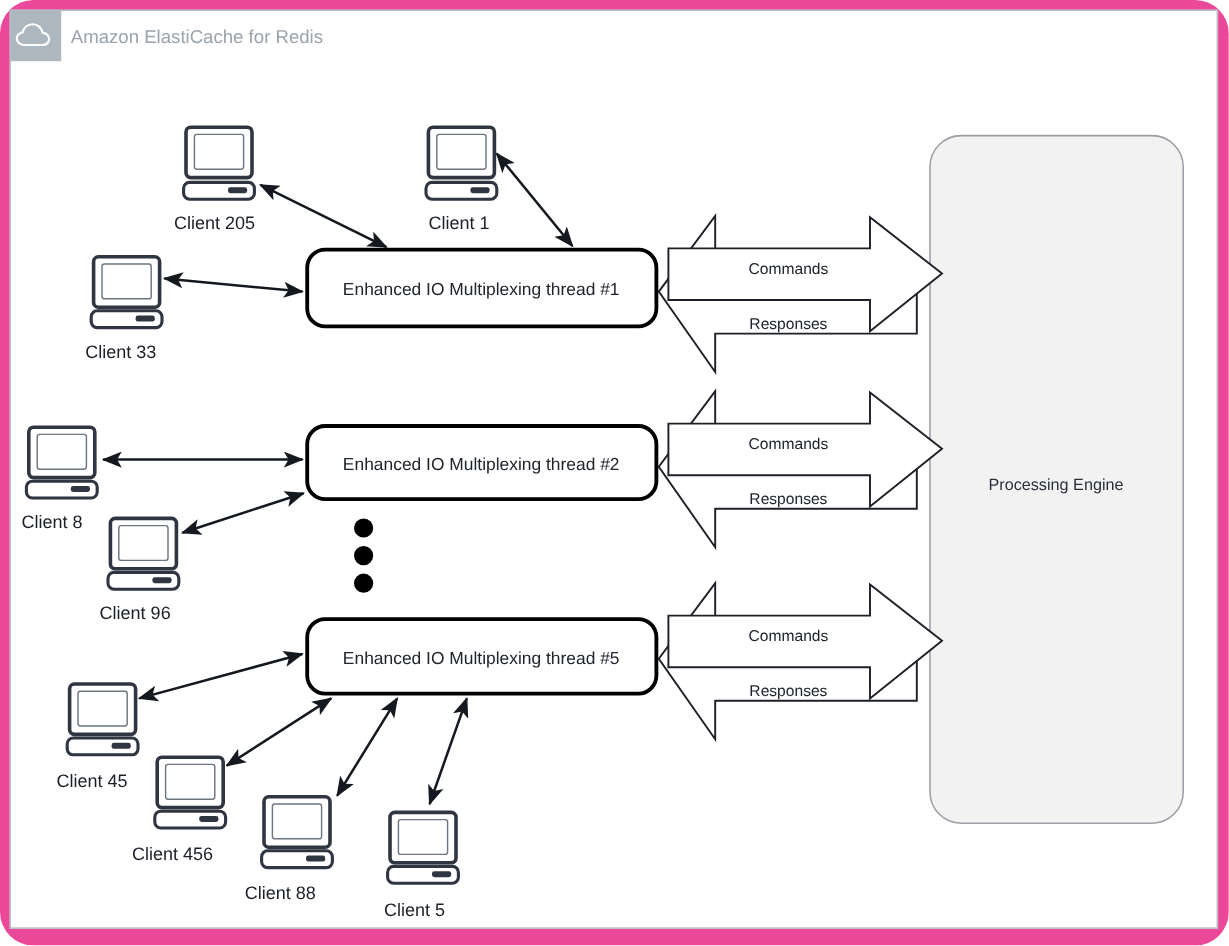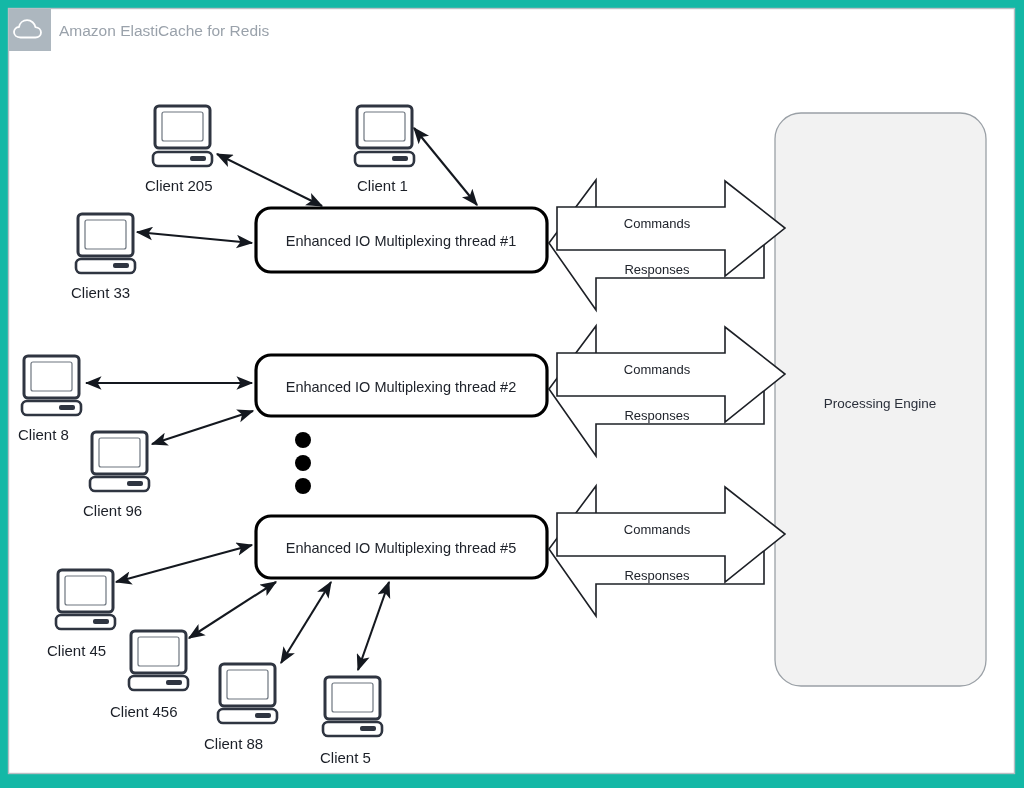--- a/index.html
+++ b/index.html
@@ -1,18 +1,18 @@
 <!DOCTYPE html>
 <html><head>
 <meta charset="utf-8">
 <style>
   html,body{margin:0;padding:0;background:#ffffff;}
   body{width:1024px;height:788px;overflow:hidden;
        font-family:"Liberation Sans","DejaVu Sans",sans-serif;}
-  #stage{position:relative;width:1024px;height:788px;background:#14b8a6;}
+  #stage{position:relative;width:1024px;height:788px;background:#ec4899;border-radius:28px;}
   #diagram{position:absolute;left:0;top:0;width:1024px;height:788px;}
   .frame-rect{fill:#ffffff;stroke:#b9bec4;stroke-width:1.4;}
   .badge-rect{fill:#adb7bf;stroke:none;}
   .cloud-glyph{fill:none;stroke:#ffffff;stroke-width:1.8;stroke-linejoin:round;}
   .group-title{fill:#9aa2ab;font-size:15.5px;font-family:"Liberation Sans","DejaVu Sans",sans-serif;}
   .engine-rect{fill:#f2f2f2;stroke:#9aa0a6;stroke-width:1.3;}
   .engine-label{fill:#2a2f3a;font-size:13.5px;text-anchor:middle;font-family:"Liberation Sans","DejaVu Sans",sans-serif;}
   .thread-rect{fill:#ffffff;stroke:#000000;stroke-width:3.2;}
   .thread-label{fill:#20242c;font-size:14.5px;text-anchor:middle;font-family:"Liberation Sans","DejaVu Sans",sans-serif;}
   .band{fill:#ffffff;stroke:#1d2026;stroke-width:1.6;}

